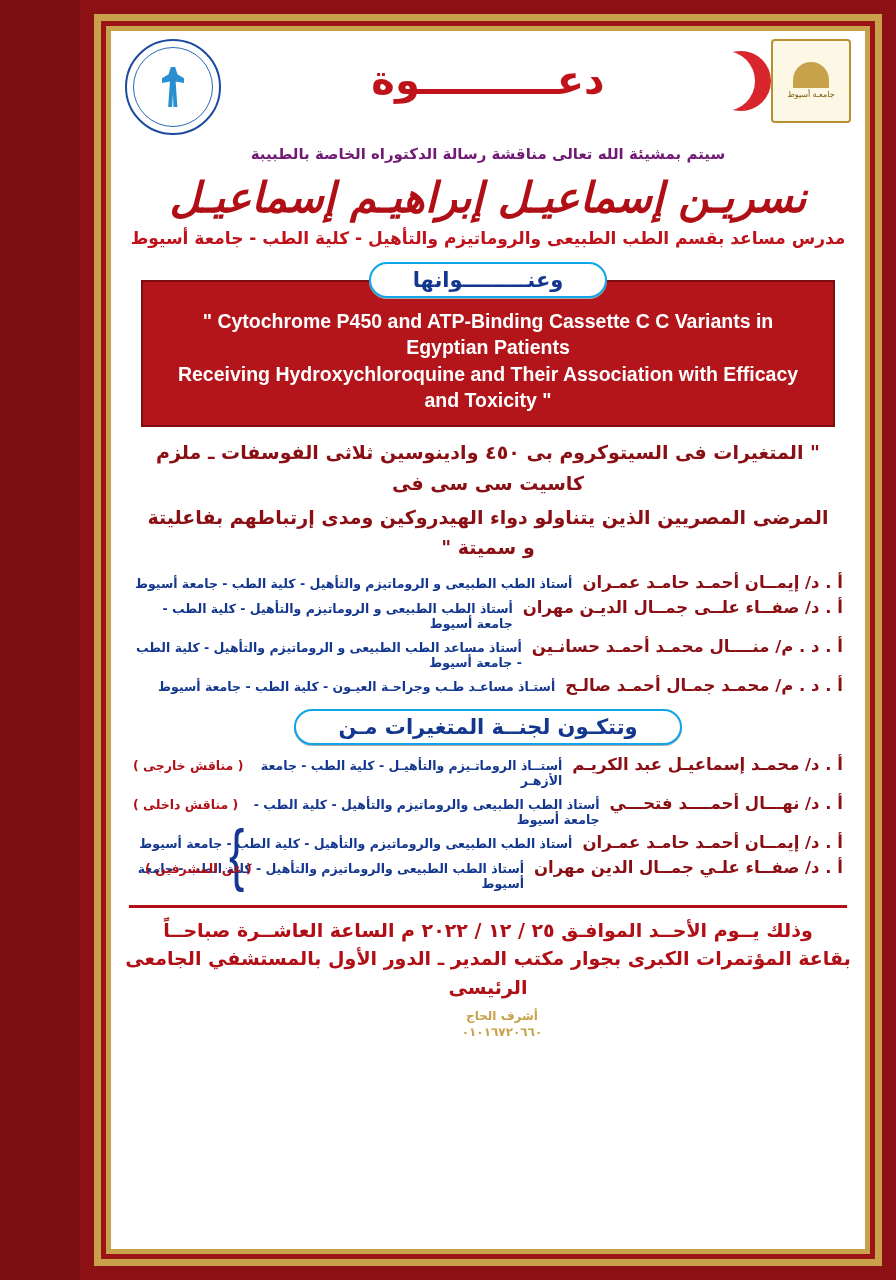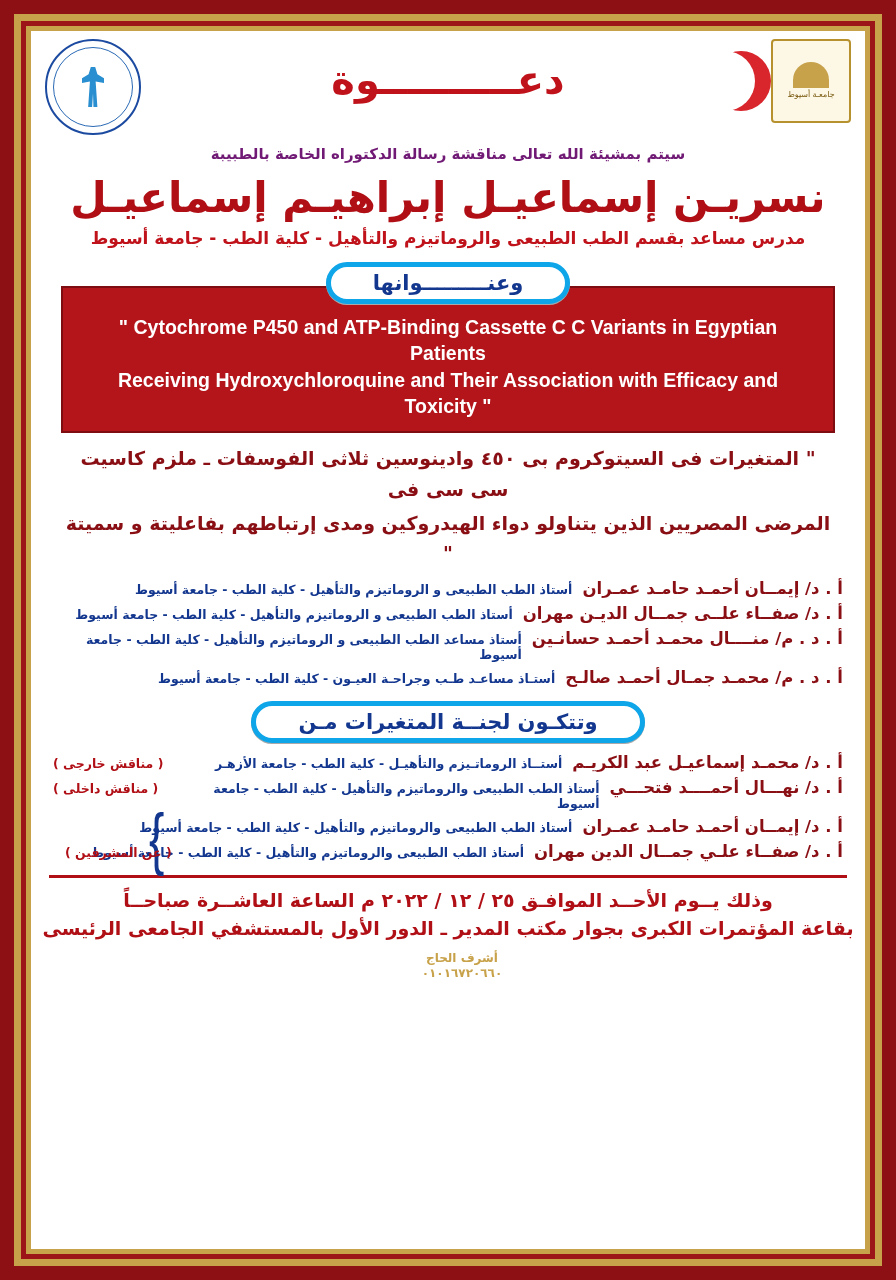--- a/index.html
+++ b/index.html
@@ -4,21 +4,21 @@
 <style>
   html,body{margin:0;padding:0;}
   body{
     width:896px;height:1280px;
     background:#7c0d10;
     font-family:"Liberation Sans", sans-serif;
     overflow:hidden;
   }
   .poster{
     position:relative;
-    width:896px;height:1280px;
+    width:816px;height:1280px;
     box-sizing:border-box;
     background:
       linear-gradient(#8d1114,#8d1114) padding-box,
       linear-gradient(#8d1114,#8d1114) border-box;
     padding:14px;
   }
   .frame-outer{
     width:100%;height:100%;
     box-sizing:border-box;
     border:7px solid #c8a24a;
@@ -96,33 +96,34 @@
     text-align:center;
     font-size:15px;font-weight:bold;color:#701a75;
     margin:6px 28px 0 28px;
     font-family:"DejaVu Sans", sans-serif;
   }
   .name{
     text-align:center;
     font-size:42px;font-weight:bold;color:#b00f16;
     margin-top:10px;letter-spacing:1px;
     font-family:"DejaVu Sans", sans-serif;
+    font-style:italic;
   }
   .subtitle{
     text-align:center;
     font-size:17px;font-weight:bold;color:#c0121a;
     margin-top:6px;
     font-family:"DejaVu Sans", sans-serif;
   }
 
   
   .pill-wrap{display:flex;justify-content:center;margin-top:14px;position:relative;z-index:3;}
   .pill{
     background:#ffffff;
-    border:5px solid #0ea5e9;
+    border:2px solid #0ea5e9;
     border-radius:22px;
     padding:4px 42px;
     font-size:21px;font-weight:bold;color:#13378f;
     font-family:"DejaVu Sans", sans-serif;
     box-shadow:0 1px 0 #aaa;
   }
 
   
   .redbox{
     margin:-18px 30px 0 30px;

